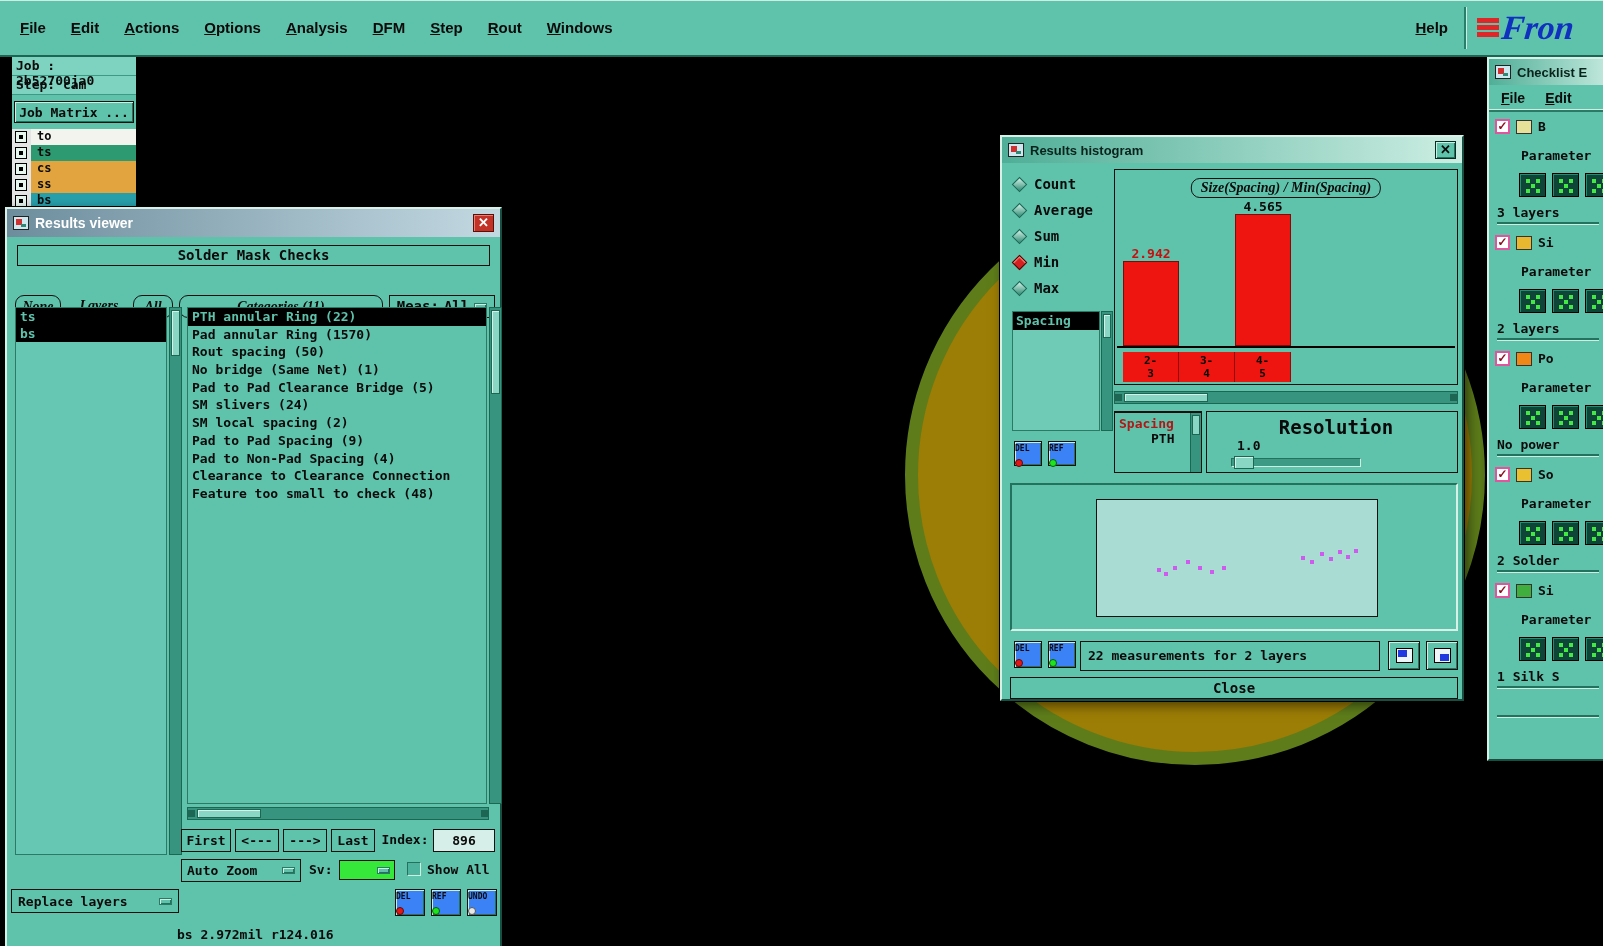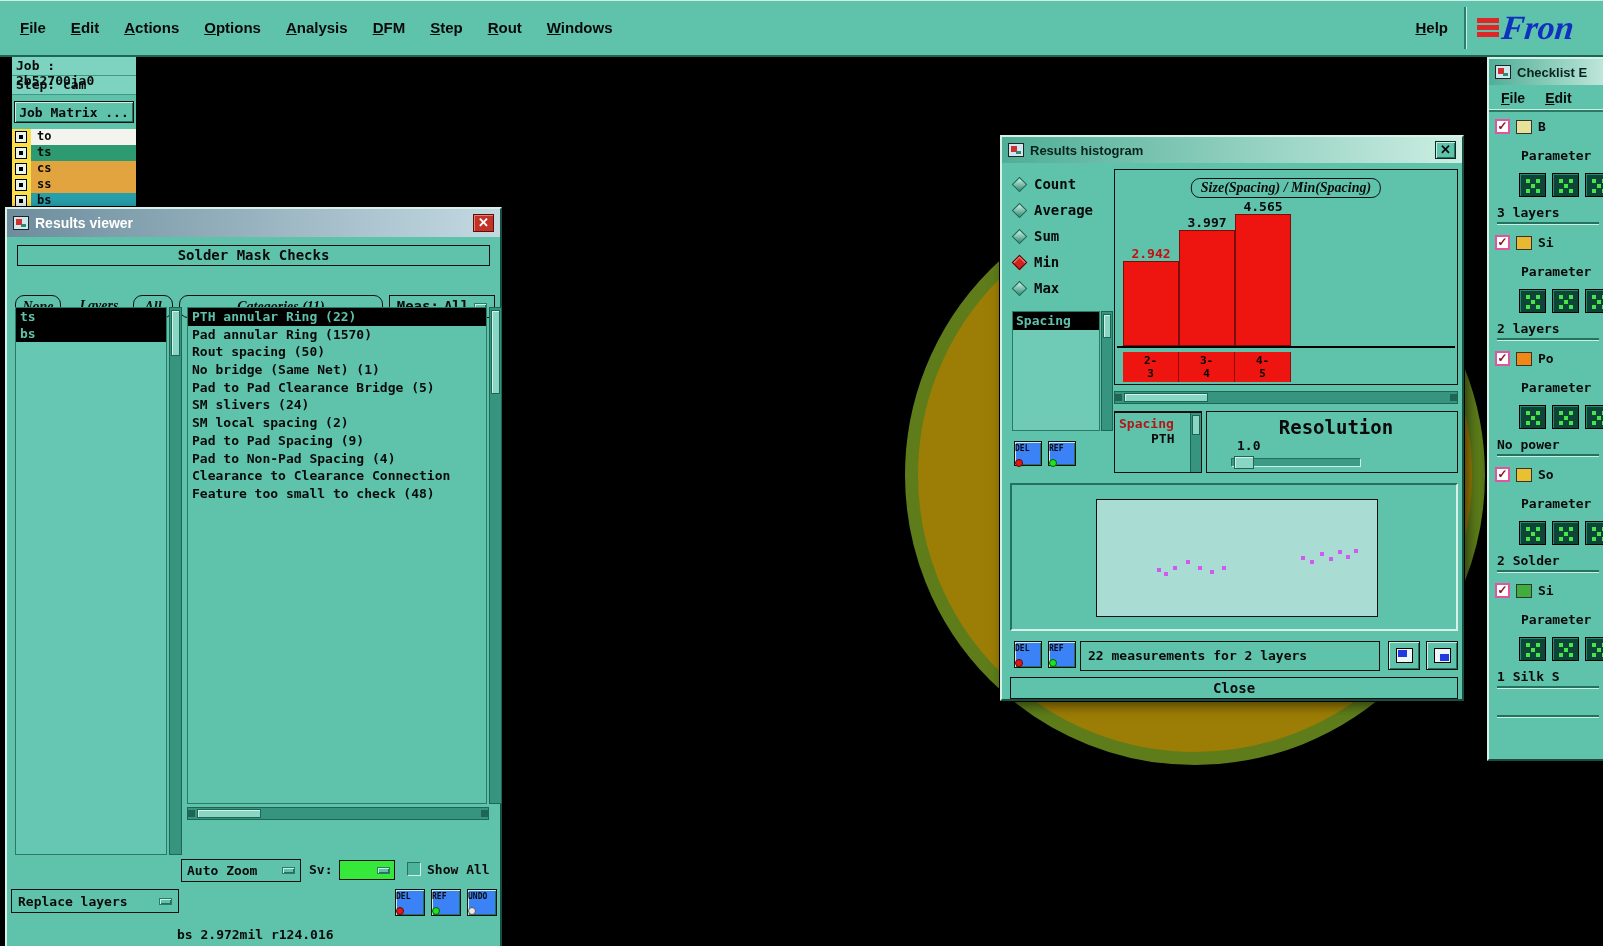--- a/index.html
+++ b/index.html
@@ -29,21 +29,21 @@
   .marker{position:absolute;left:24px;top:426px;width:16px;height:9px;background:#b274ec;border-radius:3px;
     box-shadow:inset 0 1px 0 #dcb8ff;}
 
   
   .job-panel{position:absolute;left:12px;top:57px;width:124px;z-index:3;background:#5fc3ac;}
   .jp-row{height:19px;background:#7ed2c0;border-bottom:1px solid #3e9a85;font-family:"DejaVu Sans Mono",monospace;
     font-weight:bold;font-size:13px;padding:1px 0 0 4px;}
   .jp-matrix{margin:6px 2px 6px 2px;height:22px;background:#5fc3ac;border:1px solid #101010;
     box-shadow:inset 1px 1px 0 #cdeee3, inset -1px -1px 0 #24715d;font-family:"DejaVu Sans Mono",monospace;
     font-weight:bold;font-size:13px;text-align:center;padding-top:3px;cursor:default;}
-  .jp-lrow{display:flex;height:16px;align-items:center;background:#fde047;}
+  .jp-lrow{display:flex;height:16px;align-items:center;background:#e5e5e5;}
   .jp-cb{width:12px;height:12px;margin-left:3px;background:#e8f6f0;border:1px solid #000;position:relative;flex:none;}
   .jp-cb::after{content:'';position:absolute;left:3px;top:3px;width:4px;height:4px;background:#000;}
   .jp-name{flex:1;height:16px;font-family:"DejaVu Sans Mono",monospace;font-weight:bold;font-size:12px;
     padding-left:6px;margin-left:4px;line-height:15px;}
 
   
   .window{position:absolute;background:#5fc3ac;border:2px solid;border-color:#d8f1e8 #184f41 #184f41 #d8f1e8;
     outline:1px solid #000;box-shadow:4px 4px 12px rgba(0,0,0,.55);}
   .titlebar{height:26px;display:flex;align-items:center;padding:0 6px;gap:6px;}
   .tb-blue{background:linear-gradient(90deg,#6d8d9d 0%,#c3d9e2 100%);}
@@ -294,20 +294,28 @@
         <div class="rv-citem">Pad to Non-Pad Spacing (4)</div>
         <div class="rv-citem">Clearance to Clearance Connection</div>
         <div class="rv-citem">Feature too small to check (48)</div>
       </div>
     <div class="vscroll rv-vs2">
         <div class="vthumb" style="height:84px"></div>
       </div>
     <div class="hscroll rv-hs">
         <div class="hthumb" style="left:9px"></div>
       </div>
+    <div class="rv-nav">
+      <span class="rv-first blackbox">First</span>
+      <span class="rv-prev blackbox">&lt;---</span>
+      <span class="rv-next blackbox">---&gt;</span>
+      <span class="rv-last blackbox">Last</span>
+      <span class="rv-idxlabel">Index:</span>
+      <span class="rv-index blackbox">896</span>
+    </div>
     <div class="rv-zoomrow">
       <span class="rv-az blackbox">
         <span>Auto Zoom</span>
         <span class="omdash"></span>
       </span>
       <span class="rv-svlabel">Sv:</span>
       <span class="rv-sv blackbox" style="background: rgb(53, 232, 58);">
         <span class="omdash"></span>
       </span>
       <span class="rv-showall-cb"></span>
@@ -371,23 +379,20 @@
       <span class="ledlbl">DEL</span><span class="led red"></span>
     </span>
     <span class="ledbtn hg-ref" style="width:28px;height:25px">
       <span class="ledlbl">REF</span><span class="led green"></span>
     </span>
     <div class="hg-chart blackbox">
       <div class="hg-title blackbox it">Size(Spacing) / Min(Spacing)</div>
       <div class="hg-bars">
           <div class="hbar" style="left: 0px; height: 85px; background: rgb(238, 20, 16);">
             <div class="hbar-val" style="color: rgb(196, 16, 16);">2.942</div>
-          </div>
-          <div class="hbar" style="left: 56px; height: 116px; background: rgb(238, 20, 16);">
-            <div class="hbar-val">3.997</div>
           </div>
           <div class="hbar" style="left: 112px; height: 132px; background: rgb(238, 20, 16);">
             <div class="hbar-val">4.565</div>
           </div>
         </div>
       <div class="hg-axis"></div>
       <div class="hg-xlabels">
           <div class="hxl">2-<br>3</div>
           <div class="hxl">3-<br>4</div>
           <div class="hxl">4-<br>5</div>

